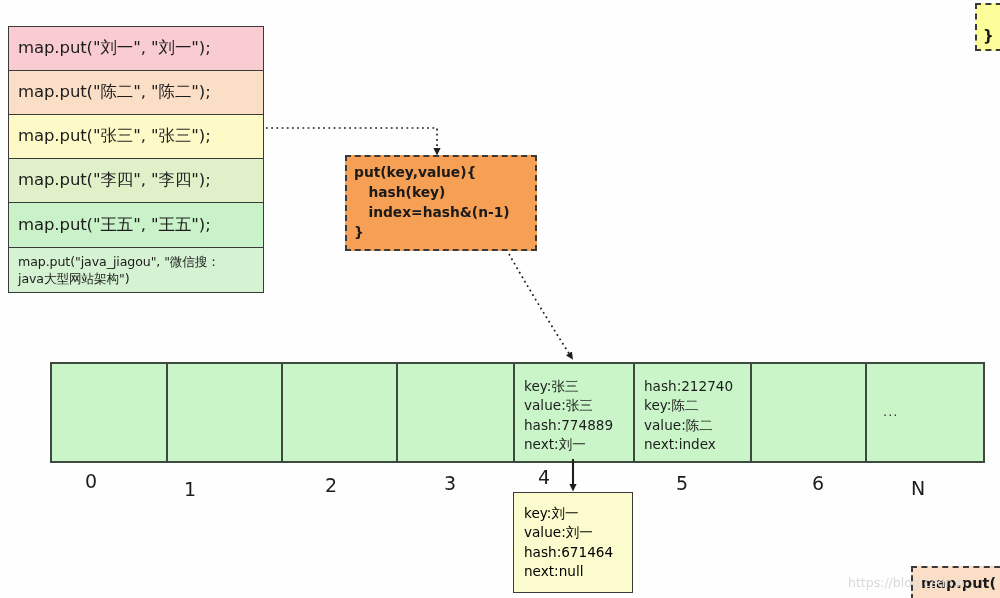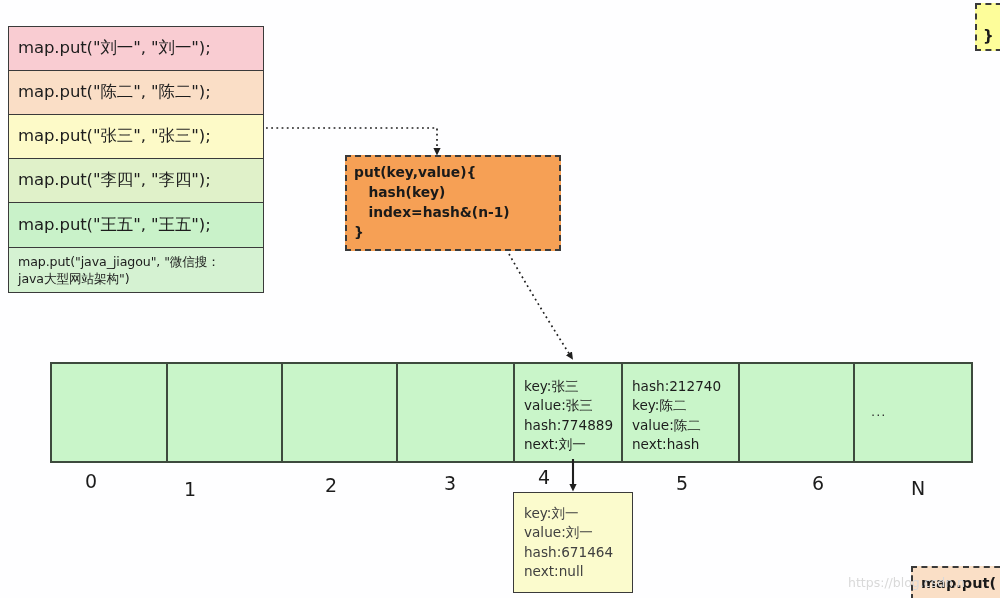--- a/index.html
+++ b/index.html
@@ -47,21 +47,21 @@
     align-items: flex-start;
     padding-top: 5px;
     line-height: 1.35;
   }
 
   
   .put-box {
     position: absolute;
     left: 345px;
     top: 155px;
-    width: 216px;
+    width: 192px;
     height: 96px;
     box-sizing: border-box;
     background: #f6a055;
     border: 2.5px dashed #3a3a3a;
     color: #1a1a1a;
     font-weight: bold;
     font-size: 13.8px;
     line-height: 1.45;
     padding: 5px 0 0 7px;
     white-space: pre;
@@ -113,21 +113,21 @@
     position: absolute;
     left: 513px;
     top: 492px;
     width: 120px;
     height: 101px;
     box-sizing: border-box;
     background: #fbfbcd;
     border: 1.8px solid #3a3a3a;
     font-size: 13.6px;
     line-height: 1.42;
-    color: #404040;
+    color: #000000;
     padding: 11px 0 0 10px;
     white-space: pre;
   }
 
   
   .clip-yellow {
     position: absolute;
     left: 975px;
     top: 3px;
     width: 58px;
@@ -207,28 +207,28 @@
   <div class="put-box">put(key,value){
    hash(key)
    index=hash&amp;(n-1)
 }</div>
 
   <div class="bucket-row">
     <div class="bucket" style="width:116px"></div>
     <div class="bucket" style="width:115px"></div>
     <div class="bucket" style="width:115px"></div>
     <div class="bucket" style="width:117px"></div>
-    <div class="bucket" style="width:108px">key:张三
+    <div class="bucket" style="width:120px">key:张三
 value:张三
 hash:774889
 next:刘一</div>
     <div class="bucket" style="width:117px">hash:212740
 key:陈二
 value:陈二
-next:hash</div>
+next:index</div>
     <div class="bucket" style="width:115px"></div>
     <div class="bucket ellipsis" style="width:120px">
       <span>...</span>
     </div>
   </div>
 
   <div class="idx" style="left:85px;  top:470px">0</div>
   <div class="idx" style="left:184px; top:478px">1</div>
   <div class="idx" style="left:325px; top:474px">2</div>
   <div class="idx" style="left:444px; top:472px">3</div>

